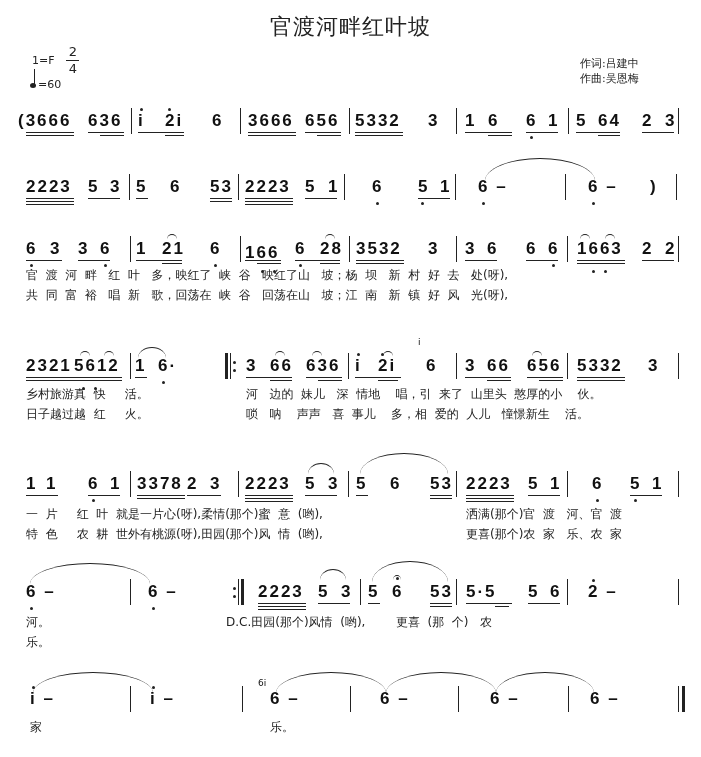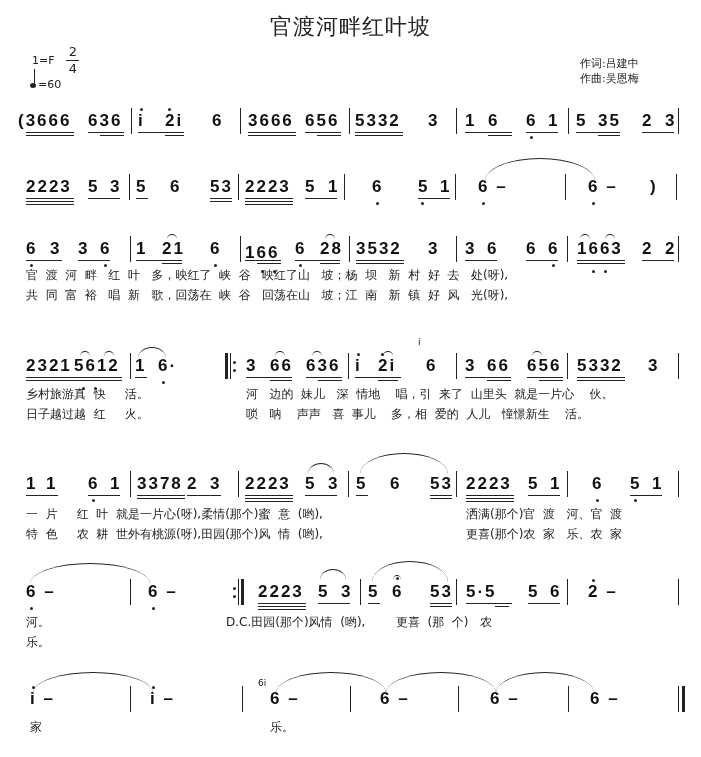--- a/index.html
+++ b/index.html
@@ -41,21 +41,21 @@
       <div class="note" style="left: 212px; top: 0px;">6</div>
       <div class="note" style="left: 248px; top: 0px;">3666</div>
       <div class="note" style="left: 305px; top: 0px;">656</div>
       <div class="note" style="left: 355px; top: 0px;">5332</div>
       <div class="note" style="left: 428px; top: 0px;">3</div>
       <div class="note" style="left: 465px; top: 0px;">1</div>
       <div class="note" style="left: 488px; top: 0px;">6</div>
       <div class="note" style="left: 526px; top: 0px;">6</div>
       <div class="note" style="left: 548px; top: 0px;">1</div>
       <div class="note" style="left: 576px; top: 0px;">5</div>
-      <div class="note" style="left: 598px; top: 0px;">35</div>
+      <div class="note" style="left: 598px; top: 0px;">64</div>
       <div class="note" style="left: 642px; top: 0px;">2</div>
       <div class="note" style="left: 665px; top: 0px;">3</div>
       <div class="bar" style="left: 131px; top: -4px; height: 26px;"></div>
       <div class="bar" style="left: 240px; top: -4px; height: 26px;"></div>
       <div class="bar" style="left: 349px; top: -4px; height: 26px;"></div>
       <div class="bar" style="left: 456px; top: -4px; height: 26px;"></div>
       <div class="bar" style="left: 568px; top: -4px; height: 26px;"></div>
       <div class="bar" style="left: 678px; top: -4px; height: 26px;"></div>
       <div class="uline" style="left: 26px; top: 20px; width: 48px;"></div>
       <div class="uline" style="left: 26px; top: 23px; width: 48px;"></div>
@@ -238,21 +238,21 @@
       <div class="dot" style="left: 381px; top: -4px;"></div>
       <div class="slur" style="left: 80px; top: -6px; width: 10px; height: 4px;"></div>
       <div class="slur" style="left: 104px; top: -6px; width: 10px; height: 4px;"></div>
       <div class="slur" style="left: 138px; top: -10px; width: 28px; height: 10px;"></div>
       <div class="slur" style="left: 275px; top: -6px; width: 10px; height: 4px;"></div>
       <div class="slur" style="left: 312px; top: -6px; width: 10px; height: 4px;"></div>
       <div class="slur" style="left: 383px; top: -6px; width: 10px; height: 4px;"></div>
       <div class="slur" style="left: 532px; top: -6px; width: 10px; height: 4px;"></div>
       <div class="small" style="left: 418px; top: -20px;">i</div>
       <div class="lyric" style="left: 26px; top: 30px;">乡村旅游真  快     活。</div>
-      <div class="lyric" style="left: 246px; top: 30px;">河   边的  妹儿   深  情地    唱，引  来了  山里头  就是一片心    伙。</div>
+      <div class="lyric" style="left: 246px; top: 30px;">河   边的  妹儿   深  情地    唱，引  来了  山里头  憨厚的小    伙。</div>
       <div class="lyric" style="left: 26px; top: 50px;">日子越过越  红     火。</div>
       <div class="lyric" style="left: 246px; top: 50px;">唢   呐    声声   喜  事儿    多，相  爱的  人儿   憧憬新生    活。</div>
     </div>
     <div class="sys" style="top: 475px; height: 1px;">
       <div class="note" style="left: 26px; top: 0px;">1</div>
       <div class="note" style="left: 46px; top: 0px;">1</div>
       <div class="note" style="left: 88px; top: 0px;">6</div>
       <div class="note" style="left: 110px; top: 0px;">1</div>
       <div class="note" style="left: 137px; top: 0px;">3378</div>
       <div class="note" style="left: 187px; top: 0px;">2</div>

